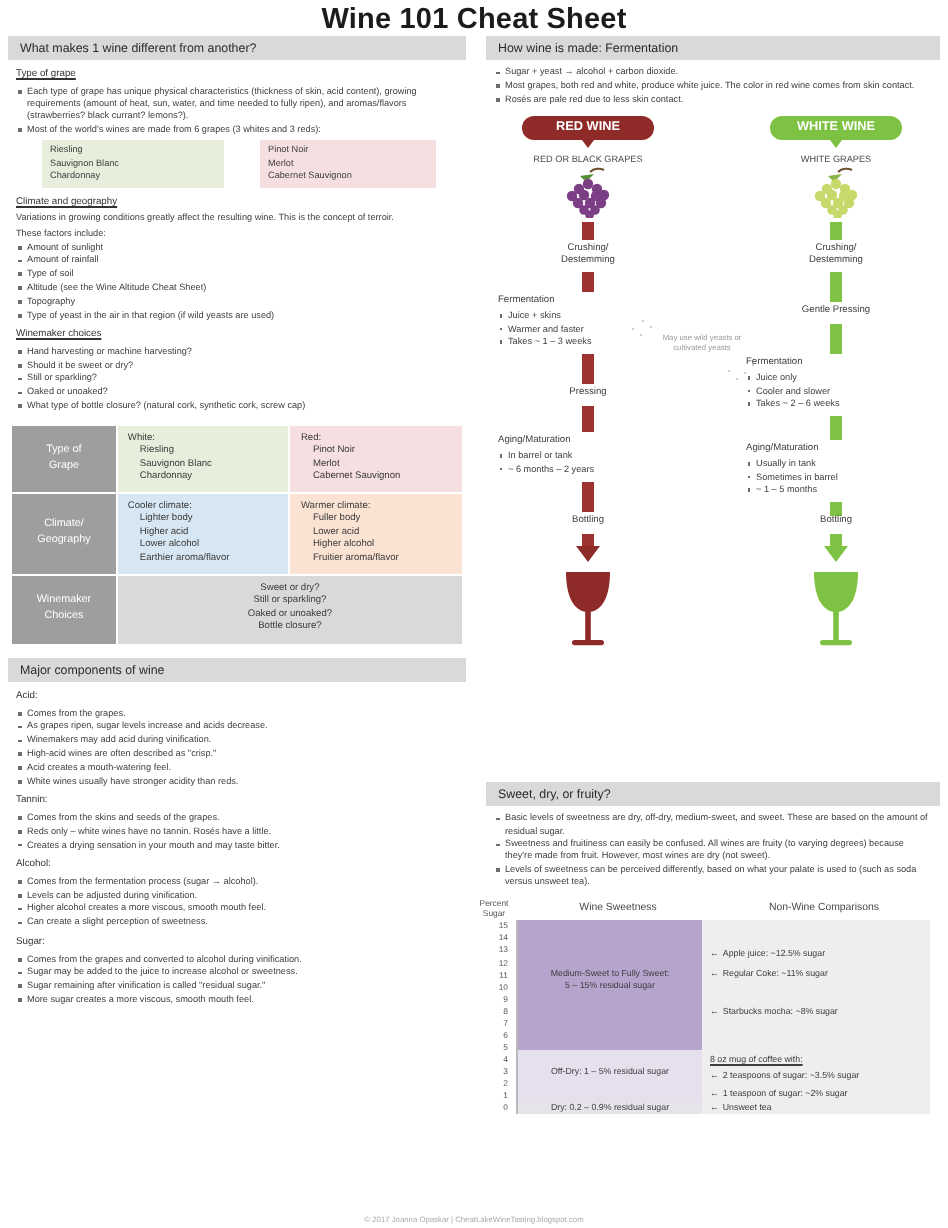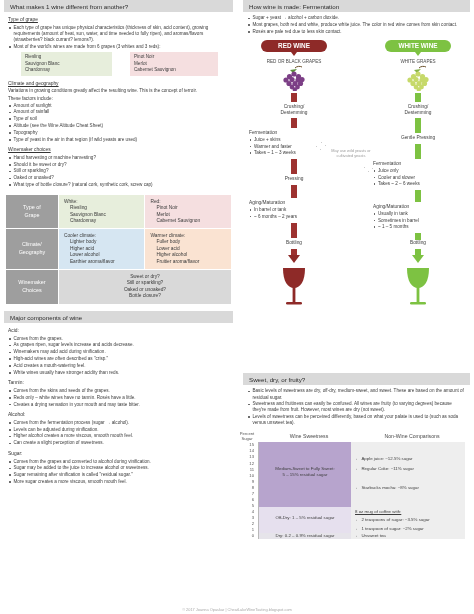--- a/index.html
+++ b/index.html
@@ -145,20 +145,21 @@
   .footer{
     position:absolute;left:0;bottom:2px;width:474px;text-align:center;
     font-size:3.9px;color:#a9a9a9;
   }
 </style>
 </head>
 <body>
 
 <div class="page">
 
+  <div class="title">Wine 101 Cheat Sheet</div>
 
   <div class="cols">
 
     <div class="col-left">
 
       <div class="sec-hdr">What makes 1 wine different from another?</div>
 
       <div class="body">
 
         <div class="sub">Type of grape</div>

